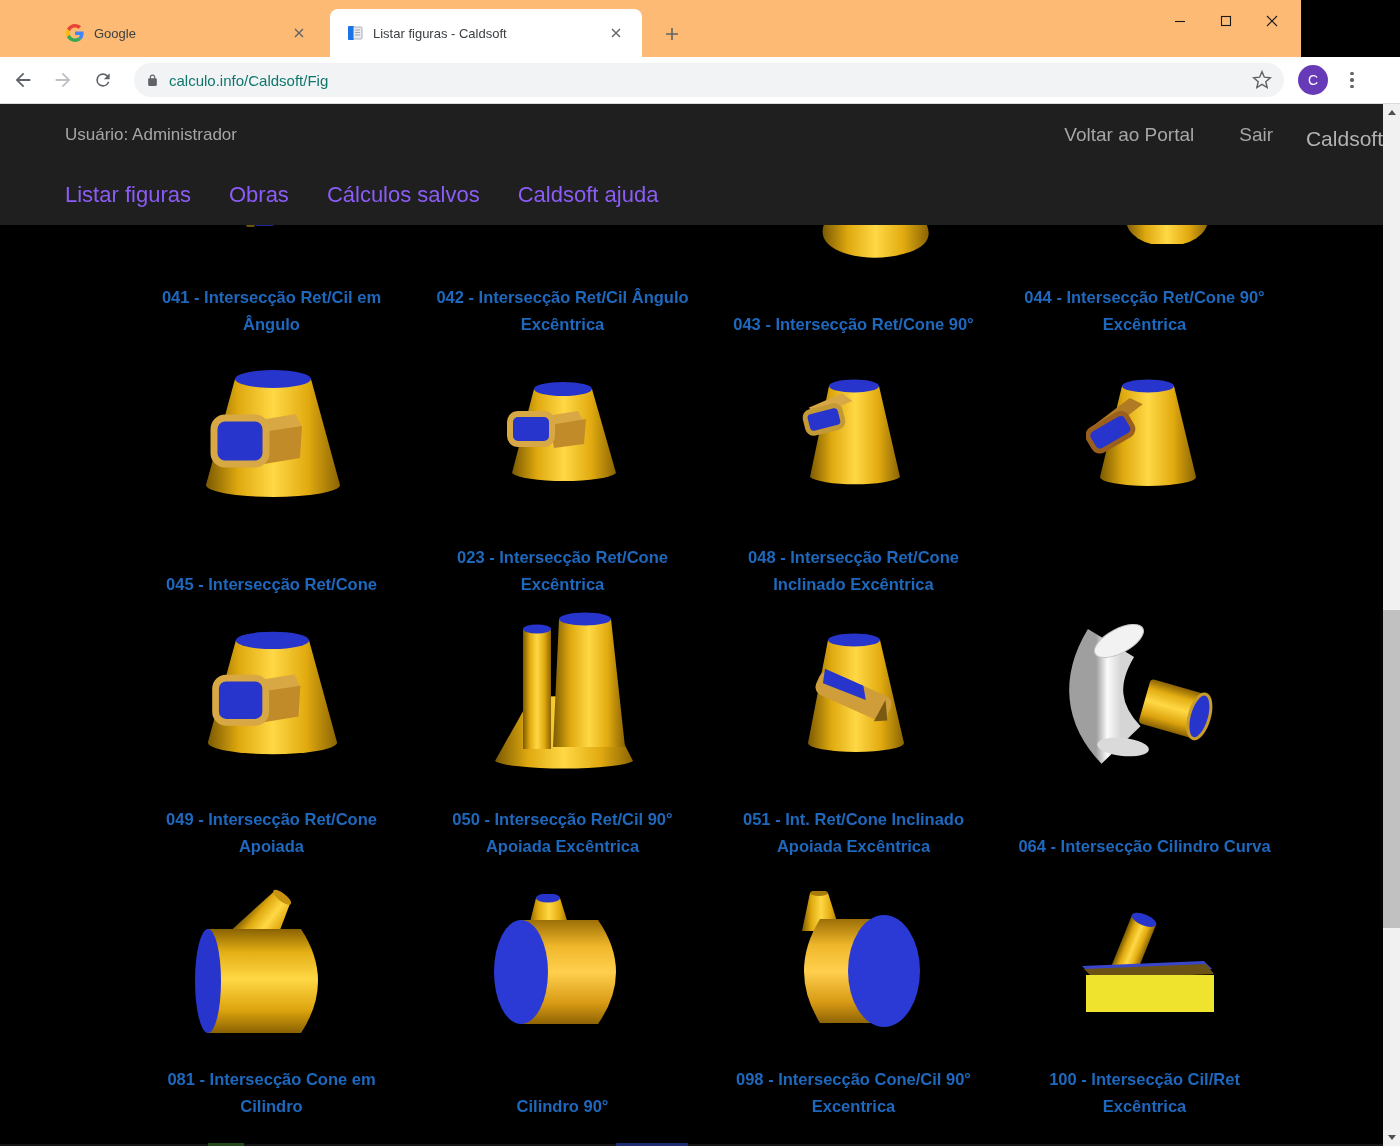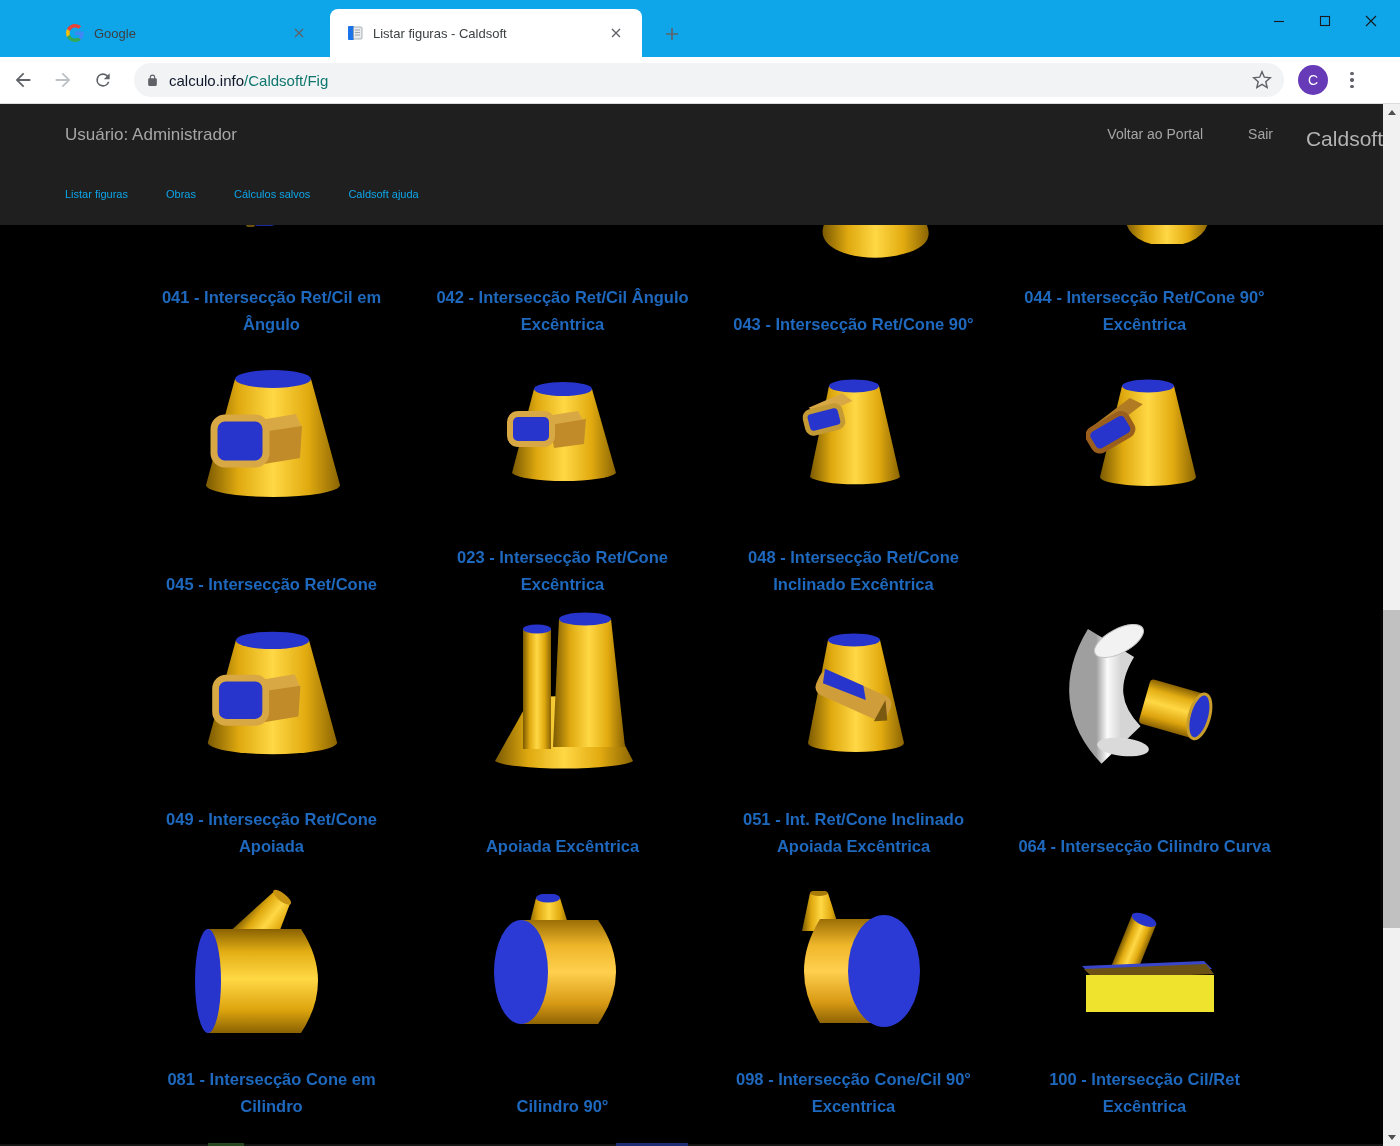--- a/index.html
+++ b/index.html
@@ -1,49 +1,49 @@
 <!DOCTYPE html>
 <html><head>
 <meta charset="utf-8">
 <style>
   html,body{margin:0;padding:0;background:#fff;}
   *{box-sizing:border-box;}
   body{font-family:"Liberation Sans",sans-serif;}
   #window{position:relative;width:1400px;height:1146px;overflow:hidden;background:#000;}
 
   
-  .titlebar{position:absolute;top:0;left:0;width:1400px;height:57px;background:#0ea5e9;}
+  .titlebar{position:absolute;top:0;left:0;width:1301px;height:57px;background:#fdba74;}
   .win-controls{position:absolute;top:6px;right:6px;display:flex;}
   .win-btn{width:46px;height:30px;display:flex;align-items:center;justify-content:center;cursor:pointer;}
   .tab{position:absolute;top:9px;height:48px;display:flex;align-items:center;}
   .tab-inactive{left:56px;width:262px;padding:0 10px;}
   .tab-active{left:330px;width:312px;background:#fff;border-radius:8px 8px 0 0;padding:0 17px;}
   .tab-title{font-size:13px;color:#3c4043;margin-left:10px;flex:1;white-space:nowrap;overflow:hidden;}
   .tab-close{width:18px;height:18px;display:flex;align-items:center;justify-content:center;border-radius:50%;cursor:pointer;}
   .newtab-btn{position:absolute;left:658px;top:20px;width:28px;height:28px;display:flex;align-items:center;justify-content:center;cursor:pointer;}
 
   
   .toolbar{position:absolute;top:57px;left:0;width:1400px;height:47px;background:#fff;border-bottom:1px solid #dadce0;display:flex;align-items:center;}
   .nav-ic{width:34px;height:34px;display:flex;align-items:center;justify-content:center;border-radius:50%;margin-left:6px;cursor:pointer;}
   .omnibox{margin-left:14px;width:1150px;height:34px;background:#f1f3f4;border-radius:17px;display:flex;align-items:center;padding:0 12px;}
   .url{font-size:15px;margin-left:10px;flex:1;white-space:nowrap;}
-  .url .host{color:#0f172a;}
+  .url .host{color:#0f766e;}
   .url .path{color:#0f766e;}
   .avatar{width:30px;height:30px;border-radius:50%;background:#673ab7;color:#fff;font-size:14px;display:flex;align-items:center;justify-content:center;margin-left:14px;cursor:pointer;}
   .menu-dots{margin-left:12px;width:24px;height:24px;display:flex;flex-direction:column;align-items:center;justify-content:center;gap:3px;cursor:pointer;}
   .menu-dots i{width:3.5px;height:3.5px;border-radius:50%;background:#5f6368;}
 
   
   .page{position:absolute;top:104px;left:0;width:1400px;height:1042px;background:#000;overflow:hidden;}
   .page-header{position:absolute;top:0;left:0;width:1383px;height:121px;background:#1f1f1f;z-index:3;}
   .hdr-user{position:absolute;left:65px;top:17px;font-size:17px;color:#a6a6a6;line-height:27px;}
   .hdr-title{position:absolute;left:0;right:0;top:21px;text-align:right;font-size:21px;color:#b3b3b3;line-height:28px;}
-  .hdr-links{position:absolute;right:110px;top:17px;display:flex;gap:45px;font-size:14px;color:#a6a6a6;line-height:27px;}
+  .hdr-links{position:absolute;right:110px;top:17px;display:flex;gap:45px;font-size:19px;color:#a6a6a6;line-height:27px;}
   .hdr-links span{cursor:pointer;}
-  .hdr-nav{position:absolute;left:65px;top:77px;display:flex;gap:38px;font-size:11px;color:#0ea5e9;line-height:27px;align-items:flex-end;}
+  .hdr-nav{position:absolute;left:65px;top:77px;display:flex;gap:38px;font-size:22px;color:#8b5cf6;line-height:27px;align-items:flex-end;}
   .hdr-nav span{cursor:pointer;}
 
   .band{position:absolute;left:126px;width:1164px;display:flex;z-index:1;}
   .band .cell{width:291px;display:flex;justify-content:center;align-items:center;text-decoration:underline;}
   .band.imgs-top .cell{align-items:flex-start;}
   .band.lab{height:58px;z-index:2;}
   .fig-label{width:100%;height:58px;display:flex;flex-direction:column;justify-content:flex-end;text-align:center;color:#1e68bd;font-weight:bold;font-size:16.5px;cursor:pointer;}
   .fig-label span{display:block;line-height:27px;white-space:nowrap;}
   .fig{display:flex;align-items:center;justify-content:center;cursor:pointer;}
 
@@ -373,20 +373,21 @@
 
     <div class="band lab" style="top:698px;">
       <div class="cell">
           <div class="fig-label">
             <span>049 - Intersecção Ret/Cone</span>
             <span>Apoiada</span>
           </div>
         </div>
       <div class="cell">
           <div class="fig-label">
+            <span>050 - Intersecção Ret/Cil 90°</span>
             <span>Apoiada Excêntrica</span>
           </div>
         </div>
       <div class="cell">
           <div class="fig-label">
             <span>051 - Int. Ret/Cone Inclinado</span>
             <span>Apoiada Excêntrica</span>
           </div>
         </div>
       <div class="cell">

